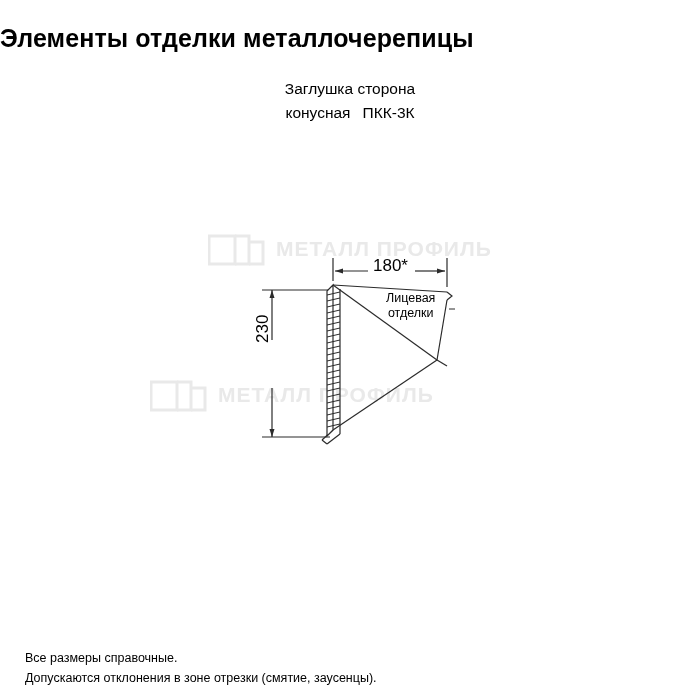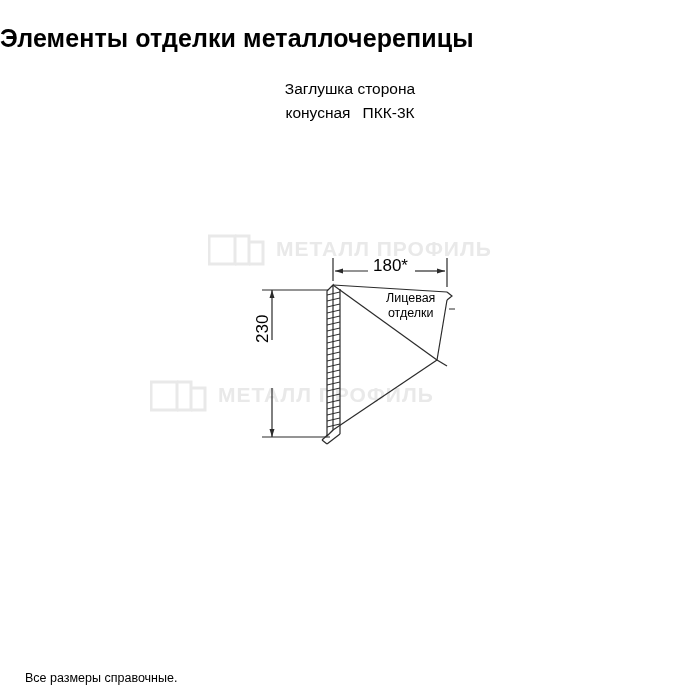--- a/index.html
+++ b/index.html
@@ -220,15 +220,16 @@
     <div class="dim-label dim-230">230</div>
 
     <div class="face-label">
       <div>Лицевая</div>
       <div>отделки</div>
     </div>
   </div>
 
   <div class="footnotes">
     <div class="footnote">Все размеры справочные.</div>
+    <div class="footnote">Допускаются отклонения в зоне отрезки (смятие, заусенцы).</div>
   </div>
 
 </div>
 
 </body></html>

